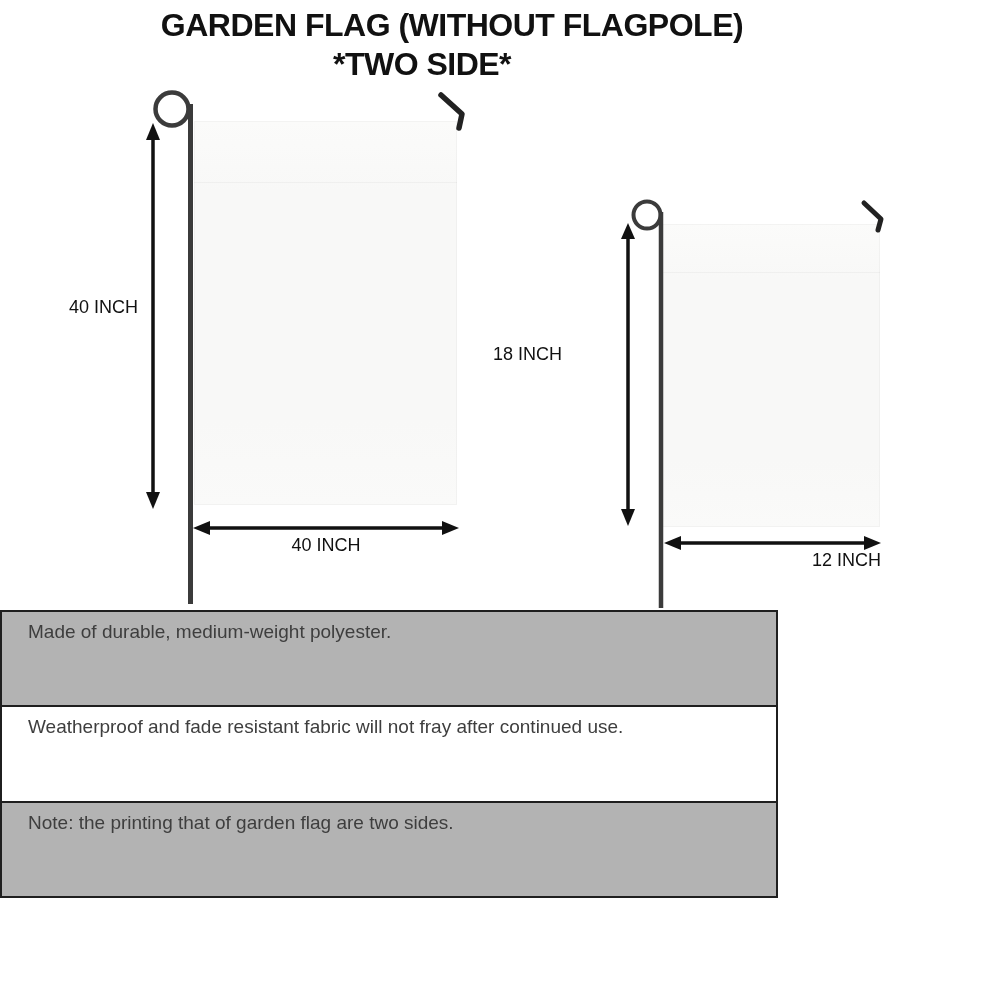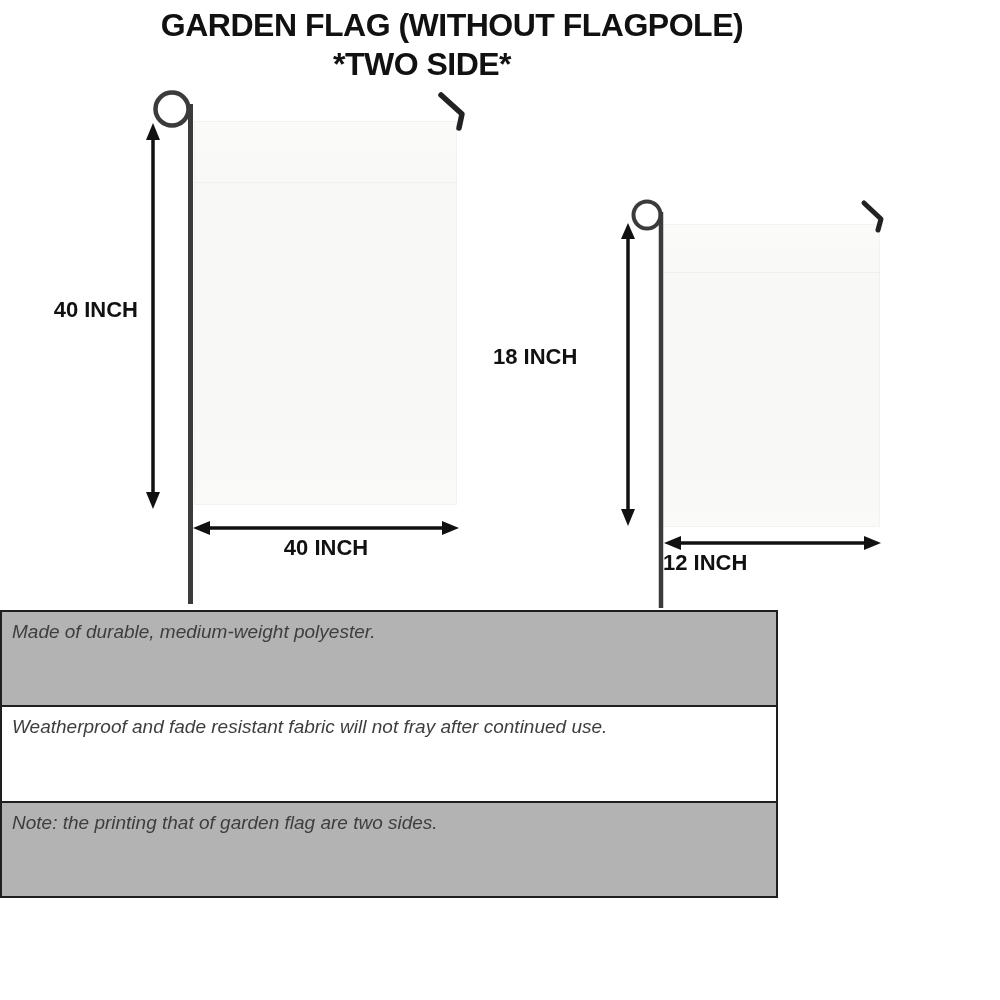--- a/index.html
+++ b/index.html
@@ -34,41 +34,40 @@
     box-shadow:inset 0 0 0 1px rgba(0,0,0,0.03);
   }
   .flag .seam{
     position:absolute;left:0;right:0;top:16%;height:1px;
     background:rgba(0,0,0,0.035);
   }
   .flag-large{left:194px;top:121px;width:263px;height:384px;}
   .flag-small{left:662px;top:224px;width:218px;height:303px;}
   .dim-label{
     position:absolute;color:var(--ink);
-    font-weight:700;font-size:22px;letter-spacing:0px;white-space:nowrap;
+    font-weight:400;font-size:18px;letter-spacing:0px;white-space:nowrap;
   }
   .lbl-40{left:20px;top:297px;width:118px;text-align:right;}
   .lbl-28{left:194px;top:535px;width:264px;text-align:center;}
   .lbl-18{left:493px;top:344px;width:120px;text-align:left;}
-  .lbl-12{left:663px;top:550px;width:218px;text-align:left;}
+  .lbl-12{left:663px;top:550px;width:218px;text-align:right;}
   .features{
     position:absolute;left:0;top:610px;width:774px;height:284px;
     border:2px solid var(--row_border);
     display:flex;flex-direction:column;
   }
   .feature-row{
     flex:1 1 0;
     border-bottom:2px solid var(--row_border);
     background:var(--row_white);
-    padding:8px 12px 0 10px;
+    padding:8px 12px 0 26px;
     box-sizing:border-box;
     color:var(--row_text);
     font-size:19px;
     line-height:24px;
-    font-style:italic;
   }
   .feature-row:last-child{border-bottom:none;}
   .feature-row.shaded{background:var(--row_shaded);}
 </style>
 </head>
 <body>
 
 <div class="canvas">
 
   <div class="title">

